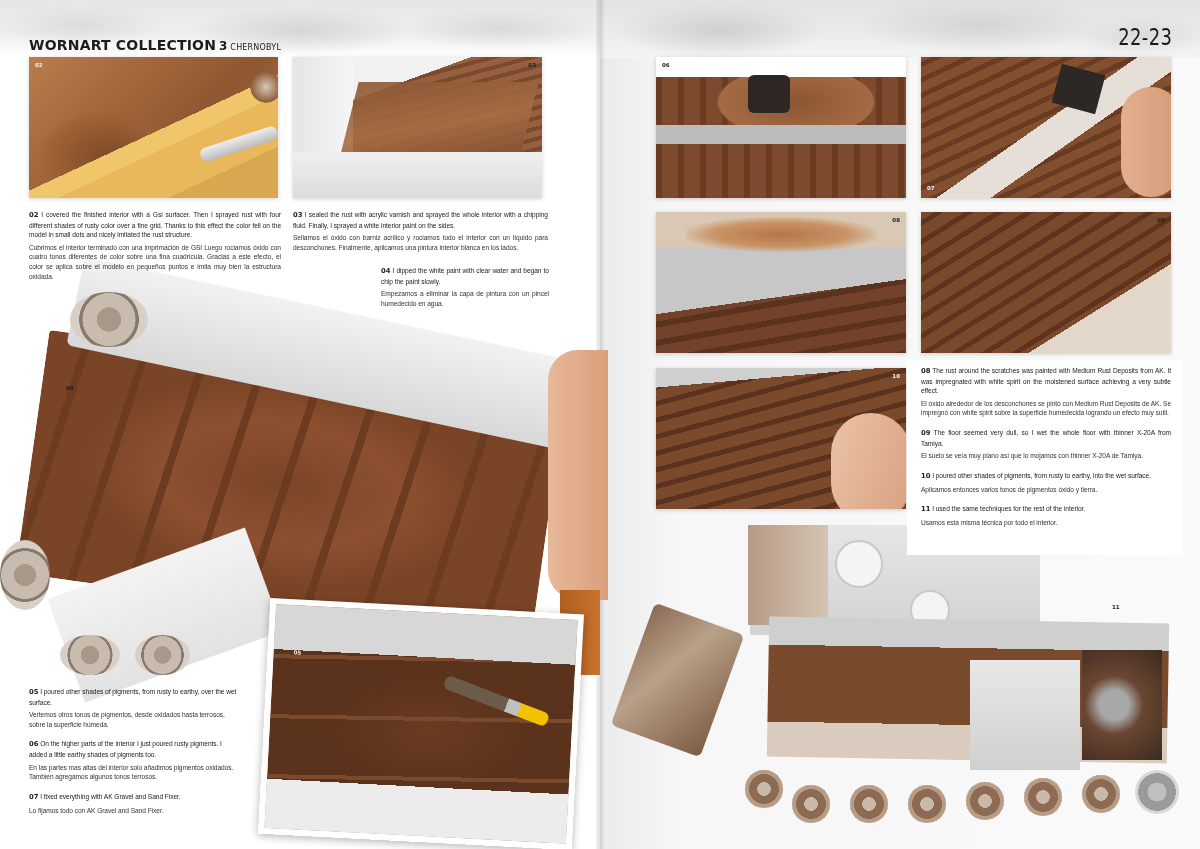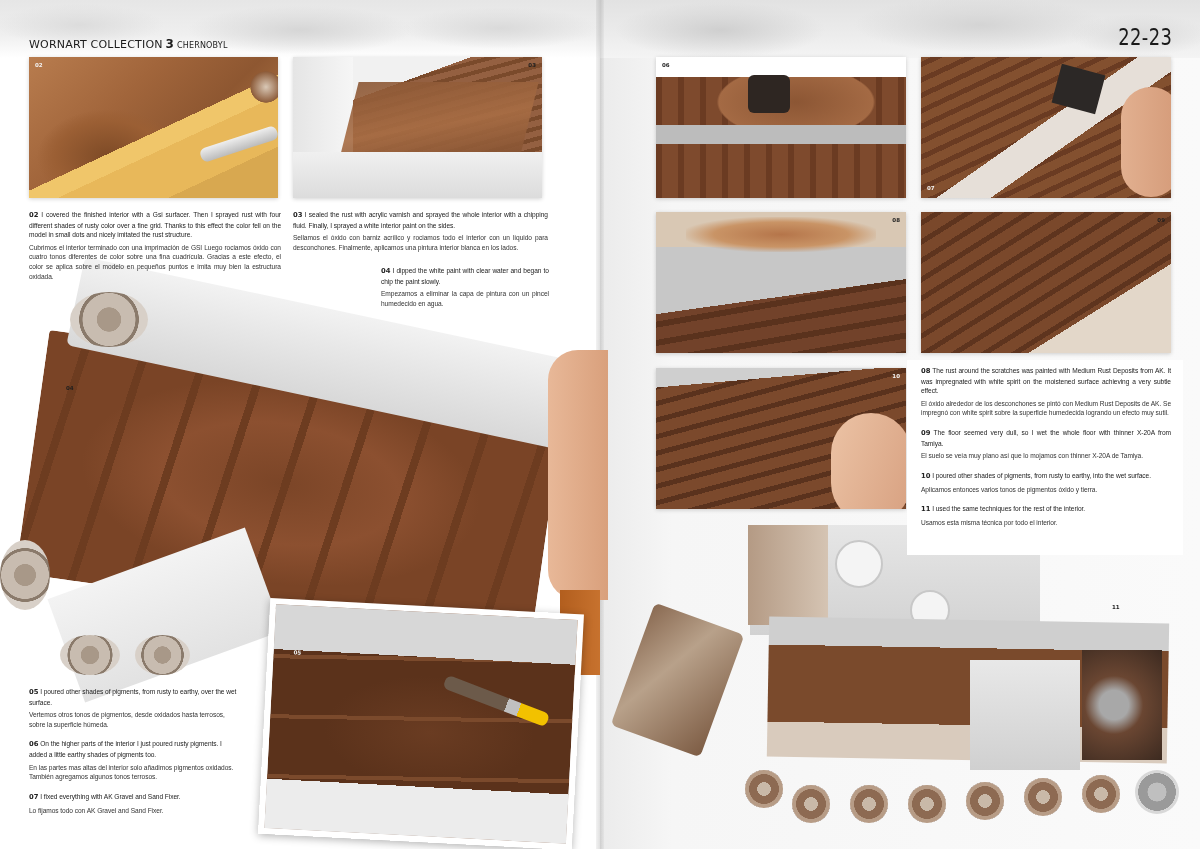--- a/index.html
+++ b/index.html
@@ -19,21 +19,21 @@
       radial-gradient(ellipse 140px 30px at 500px 28px, #dadada 0%, transparent 70%),
       linear-gradient(180deg, #e6e6e6 0%, #efefef 60%, #ffffff 100%); }
   .page.right .top-strip {
     background:
       radial-gradient(ellipse 150px 40px at 120px 30px, #cfcfcf 0%, transparent 70%),
       radial-gradient(ellipse 180px 40px at 380px 25px, #d4d4d4 0%, transparent 70%),
       radial-gradient(ellipse 100px 30px at 540px 35px, #dadada 0%, transparent 70%),
       linear-gradient(180deg, #e2e2e2 0%, #ececec 60%, #f4f4f4 100%); }
 
   .running-head { position: absolute; left: 29px; top: 37px; font-size: 9.5px; letter-spacing: 0.2px; }
-  .running-head .series { font-weight: normal; font-family: "DejaVu Sans", sans-serif; font-size: 11px; }
+  .running-head .series { font-weight: bold; font-family: "DejaVu Sans", sans-serif; font-size: 14px; }
   .running-head .num { font-weight: bold; font-size: 12px; font-family: "DejaVu Sans", sans-serif; }
   .running-head .sub { font-family: "DejaVu Sans", sans-serif; font-size: 8px; color: #222; }
 
   .folio { position: absolute; right: 28px; top: 24px; font-family: "DejaVu Sans", sans-serif;
     font-size: 23px; font-weight: normal; color: #1a1a1a; transform: scaleX(0.78); transform-origin: right top; letter-spacing: 0.5px; }
 
   .photo { position: absolute; overflow: hidden; box-shadow: 0 1px 4px rgba(0,0,0,0.18); }
   .photo .label { position: absolute; font-family: "DejaVu Sans", sans-serif; font-weight: bold; font-size: 5.5px; color: #1e1e1e; }
   .photo .label.light { color: #f2f2f2; }
 

